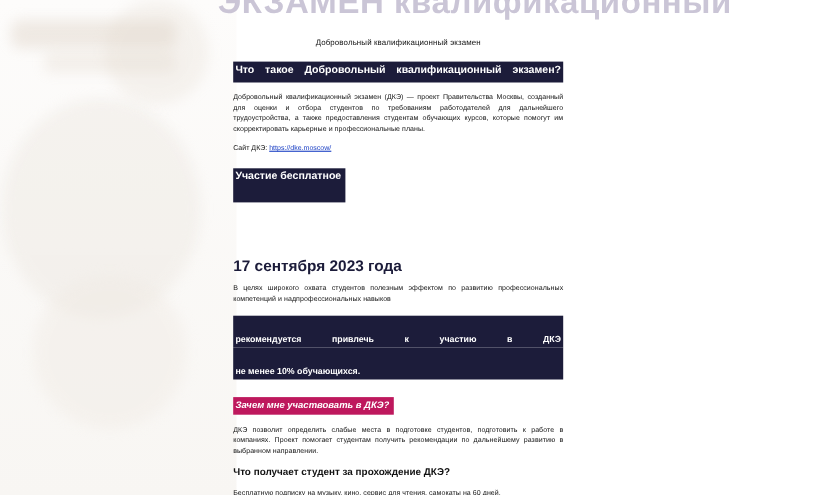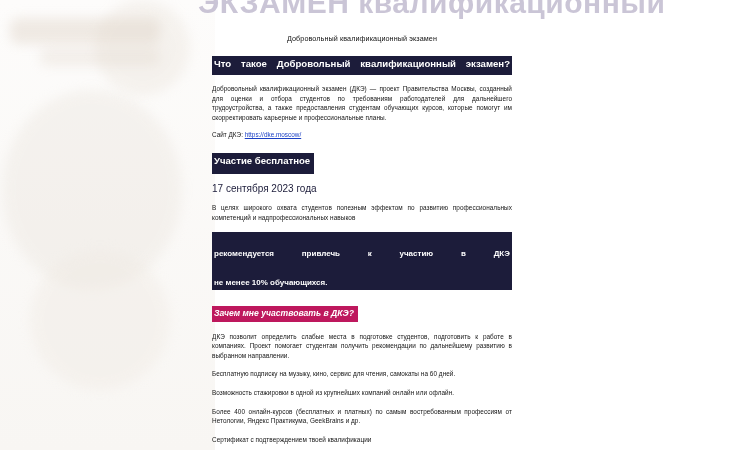--- a/index.html
+++ b/index.html
@@ -76,21 +76,21 @@
     font-size: 9.6px;
     line-height: 14px;
     padding: 1px 2px 4px 2px;
     text-align: justify;
     text-align-last: justify;
     margin-bottom: 9px;
   }
   .h-highlight.one-line {
     display: inline-block;
     text-align-last: left;
-    padding: 1px 4px 6px 2px;
+    padding: 1px 4px 16px 2px;
   }
 
   p.body {
     font-size: 6.4px;
     line-height: 9.6px;
     color: #141414;
     text-align: justify;
     margin: 0 0 9px 0;
     letter-spacing: .05px;
   }
@@ -105,23 +105,24 @@
     text-decoration: underline;
   }
 
   .row-line {
     margin: 0 0 9px 0;
     display: flex;
     align-items: baseline;
     gap: 7px;
   }
   .date-text {
-    font-size: 10px;
-    font-weight: normal;
+    font-size: 14px;
+    font-weight: bold;
     color: #1c1c3a;
+    margin-top: 40px;
   }
 
   .emph-dark {
     display: block;
     background: #1c1c3a;
     color: #ffffff;
     font-weight: bold;
     font-size: 8px;
     line-height: 12px;
     text-align: justify;
@@ -186,20 +187,21 @@
 
   <p class="body">В целях широкого охвата студентов полезным эффектом по развитию профессиональных компетенций и надпрофессиональных навыков</p>
 
   <div class="emph-dark">рекомендуется привлечь к участию в ДКЭ</div>
   <div class="emph-dark last">не менее 10% обучающихся.</div>
 
   <div class="sub-head">Зачем мне участвовать в ДКЭ?</div>
 
   <p class="body">ДКЭ позволит определить слабые места в подготовке студентов, подготовить к работе в компаниях. Проект помогает студентам получить рекомендации по дальнейшему развитию в выбранном направлении.</p>
 
+  <div class="q-head">Что получает студент за прохождение ДКЭ?</div>
 
   <p class="body">Бесплатную подписку на музыку, кино, сервис для чтения, самокаты на 60 дней.</p>
   <p class="body">Возможность стажировки в одной из крупнейших компаний онлайн или офлайн.</p>
   <p class="body">Более 400 онлайн-курсов (бесплатных и платных) по самым востребованным профессиям от Нетологии, Яндекс Практикума, GeekBrains и др.</p>
   <p class="body">Сертификат с подтверждением твоей квалификации</p>
   <p class="body">Баллы в проекте "Другое дело" (президентской платформы "Россия - страна</p>
 
 </div>
 
 </body></html>

